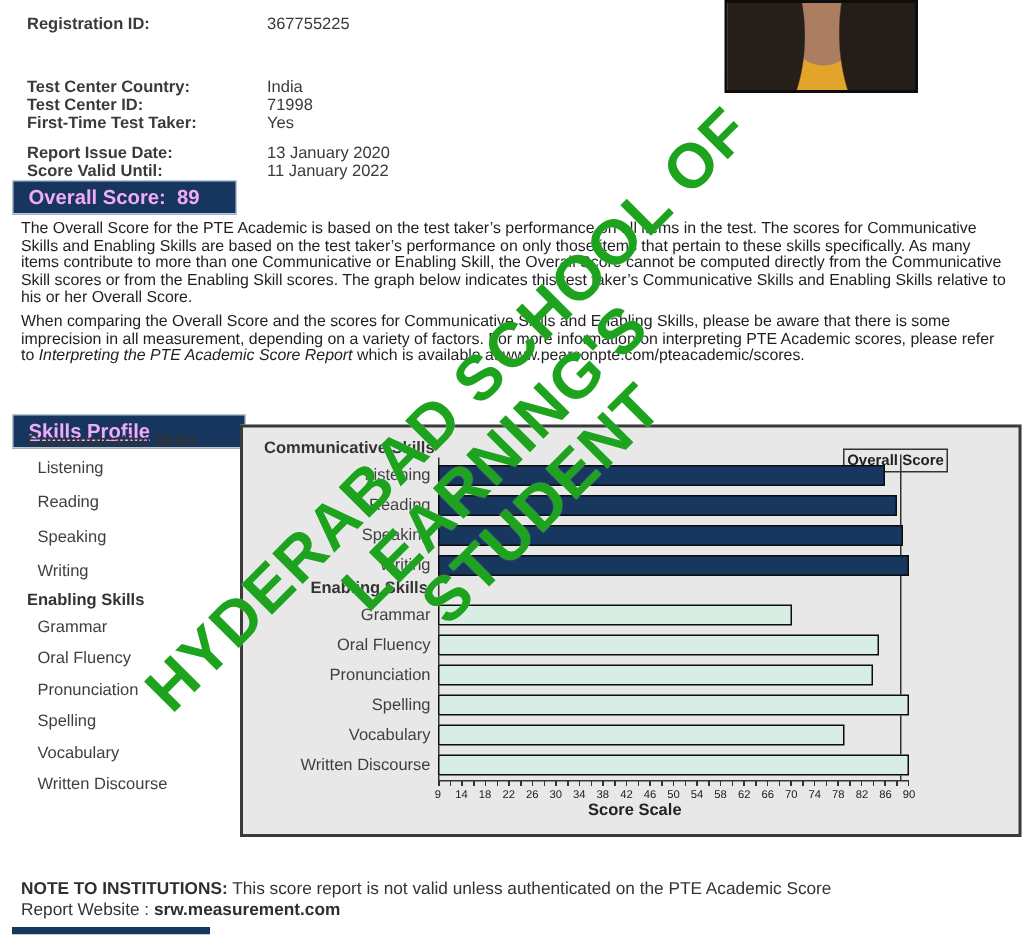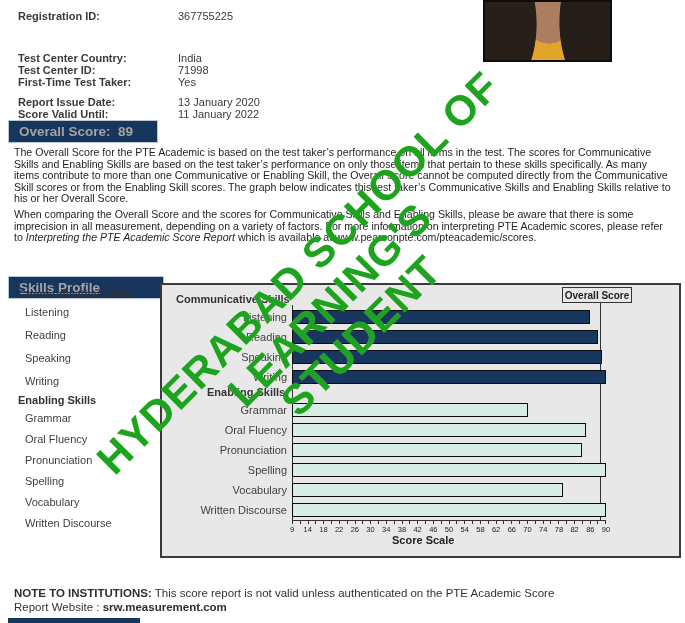--- a/index.html
+++ b/index.html
@@ -16,40 +16,40 @@
   .photo { position:absolute; left:483px; top:0; width:129px; height:62px; border:2px solid #0d0d0d; z-index:5;
     background:
       radial-gradient(ellipse 40px 72px at 12px 22px, #271f1a 0 98%, rgba(0,0,0,0) 100%),
       radial-gradient(ellipse 44px 78px at 118px 20px, #241d18 0 98%, rgba(0,0,0,0) 100%),
       radial-gradient(ellipse 27px 34px at 64px 8px, #ab7d61 0 98%, rgba(0,0,0,0) 100%),
       radial-gradient(ellipse 36px 36px at 64px 56px, #e2a42b 0 98%, rgba(0,0,0,0) 100%),
       linear-gradient(#94908e, #87827f);
   }
 
   
-  .navy-header { position:absolute; background:#17365d; color:#a3a3a3; font-size:13.5px; font-weight:600;
+  .navy-header { position:absolute; background:#17365d; color:#f0abfc; font-size:13.5px; font-weight:600;
     padding:3px 0 3px 10px; border:1px solid #b9c6d8; }
   .hdr-overall { left:8px; top:120px; width:150px; height:23px; }
   .hdr-skills  { left:8px; top:276px; width:156px; height:23px;text-decoration:underline; }
 
   .para { position:absolute; left:14px; width:658px; font-size:10.6px; line-height:11.5px; color:#1f1f1f; }
   #p1 { top:147px; }
   #p2 { top:209px; }
 
   
   #skills-list { position:absolute; left:18px; top:284px; width:175px; height:255px; }
   #skills-list .group-h { position:absolute; left:0; font-size:11px; font-weight:bold; color:#333; }
   #skills-list .srow { position:absolute; left:7px; width:160px; font-size:11px; color:#3f3f3f; }
   #skills-list .srow .sv { position:absolute; left:142px; }
 
   
   .chart { position:absolute; left:160px; top:283px; width:521px; height:275px; background:#e8e8e8; border:2px solid #3a3a3a; z-index:1; }
   .chart .grp0 { position:absolute; left:14px; top:8px; font-size:11px; font-weight:bold; color:#333; }
   .chart .grp1 { position:absolute; left:45px; top:101px; font-size:11px; font-weight:bold; color:#333; }
-  .chart .overall-box { position:absolute; left:400px; top:2px; width:70px; height:16px; border:1px solid #333;
+  .chart .overall-box { position:absolute; left:400px; top:14px; width:70px; height:16px; border:1px solid #333;
     font-size:10px; font-weight:bold; color:#222; text-align:center; line-height:15px; }
   .chart .overall-line { position:absolute; left:438px; top:18px; width:1px; height:217px; background:#333; }
   .chart .y-spine { position:absolute; left:130px; top:20px; width:1px; height:215px; background:#333; }
   .chart .bar-label { position:absolute; left:0; width:125px; text-align:right; font-size:11px; color:#3f3f3f; }
   .chart .bar { position:absolute; height:14px; border:1px solid #0d0d0d; }
   .chart .bar.communicative { background:#17375e; }
   .chart .bar.enabling { background:#d8ede3; }
   .chart .axis-line { position:absolute; left:130px; top:235px; width:314px; height:1px; background:#333; }
   .chart .axis-mticks { position:absolute; left:130px; top:235px; width:314px; height:4px;
     background:repeating-linear-gradient(to right, #333 0 1px, rgba(0,0,0,0) 1px 7.83px); }

